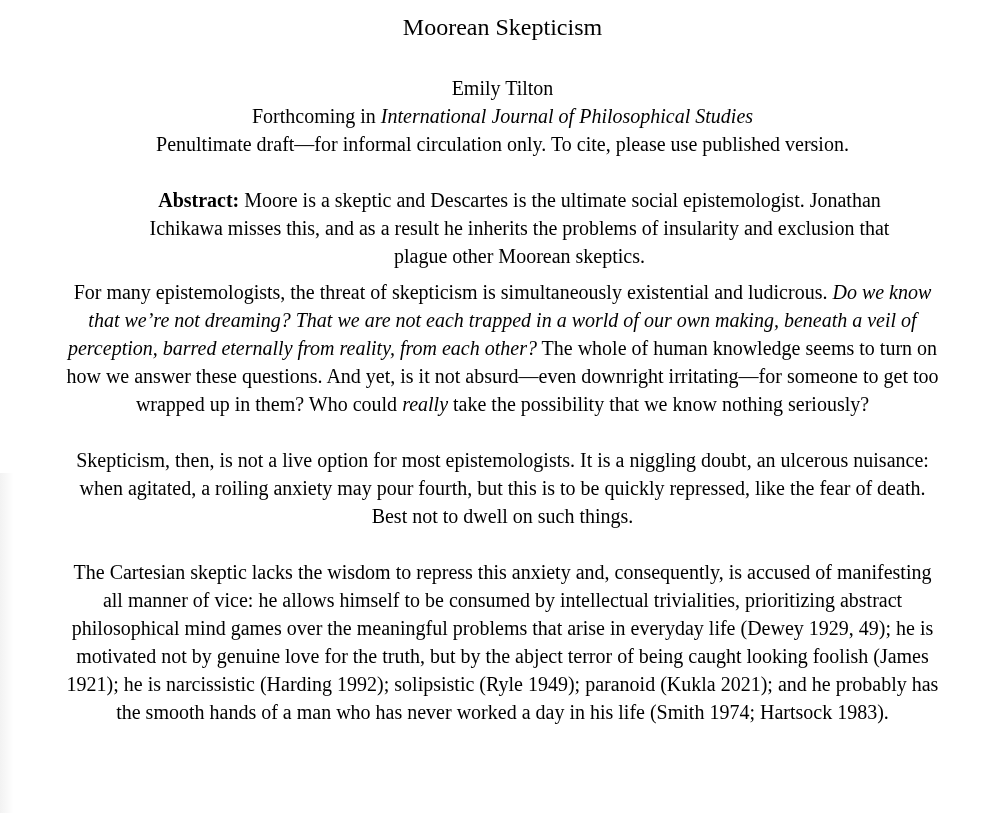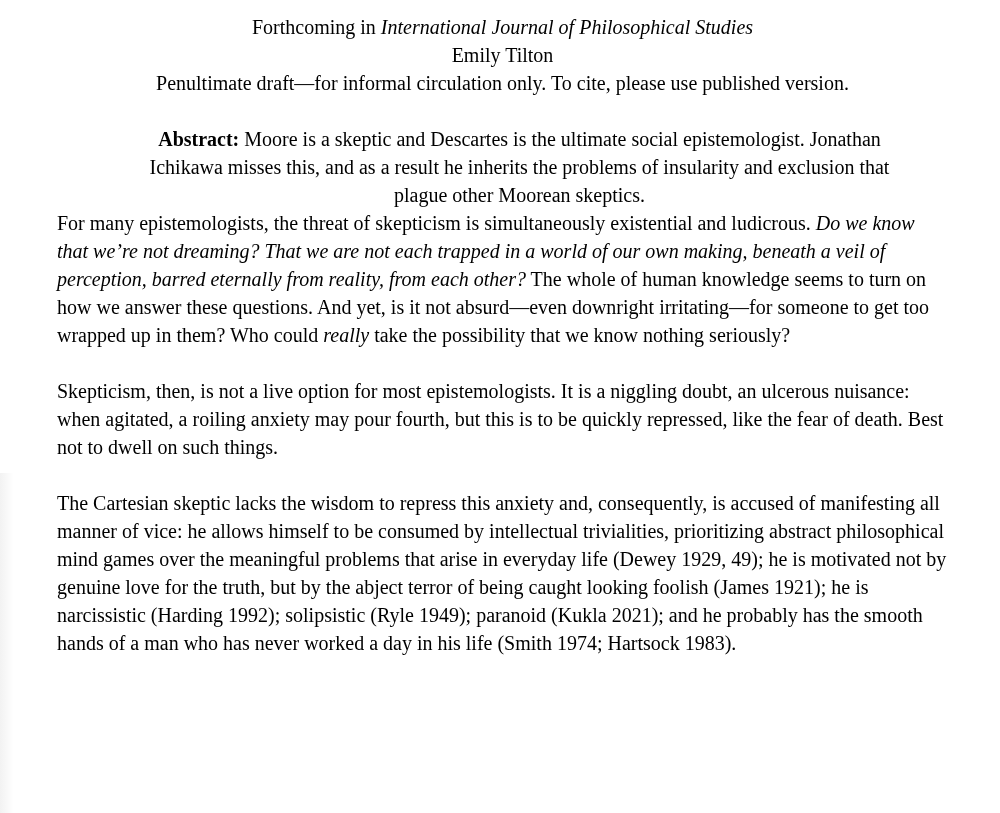--- a/index.html
+++ b/index.html
@@ -47,46 +47,47 @@
     text-align: center;
   }
   .section-heading {
     margin: 28px 0 0 0;
     font-size: 20px;
     line-height: 28px;
     font-weight: normal;
     text-decoration: underline;
   }
   .body-para {
-    margin: 0;
+    margin: 8px;
     font-size: 20px;
     line-height: 28px;
-    text-align: left;
+    text-align: center;
   }
   .body-para.spaced {
     margin-top: 28px;
   }
   .edge-shade {
     position: absolute;
     left: 0;
     bottom: 0;
     width: 14px;
     height: 340px;
     background: linear-gradient(to right, rgba(0,0,0,0.05), rgba(0,0,0,0));
     pointer-events: none;
   }
 </style>
 </head>
 <body>
 
 <div class="page">
 
   <div class="header">
+    <h1 class="paper-title">Moorean Skepticism</h1>
+    <p class="header-line">Emily Tilton</p>
     <p class="header-line"><span>Forthcoming in </span><span class="italic">International Journal of Philosophical Studies</span></p>
-    <p class="header-line">Emily Tilton</p>
     <p class="header-line">Penultimate draft—for informal circulation only. To cite, please use published version.</p>
   </div>
 
   <div class="abstract"><span class="bold">Abstract:</span><span> Moore is a skeptic and Descartes is the ultimate social epistemologist. Jonathan Ichikawa misses this, and as a result he inherits the problems of insularity and exclusion that plague other Moorean skeptics.</span></div>
 
 
   <p class="body-para"><span>For many epistemologists, the threat of skepticism is simultaneously existential and ludicrous. </span><span class="italic">Do we know that we’re not dreaming? That we are not each trapped in a world of our own making, beneath a veil of perception, barred eternally from reality, from each other?</span><span> The whole of human knowledge seems to turn on how we answer these questions. And yet, is it not absurd—even downright irritating—for someone to get too wrapped up in them? Who could </span><span class="italic">really</span><span> take the possibility that we know nothing seriously?</span></p>
 
   <p class="body-para spaced">Skepticism, then, is not a live option for most epistemologists. It is a niggling doubt, an ulcerous nuisance: when agitated, a roiling anxiety may pour fourth, but this is to be quickly repressed, like the fear of death. Best not to dwell on such things.</p>
 

